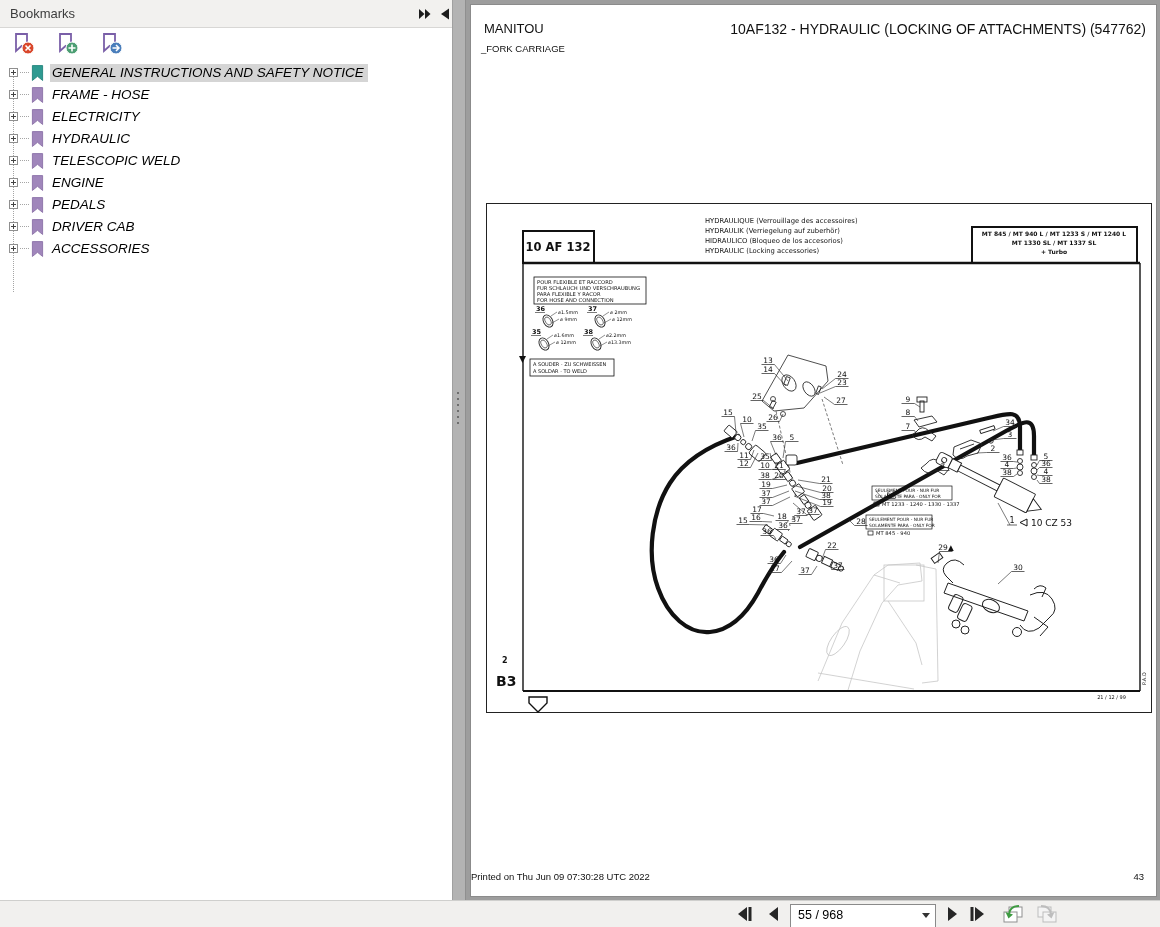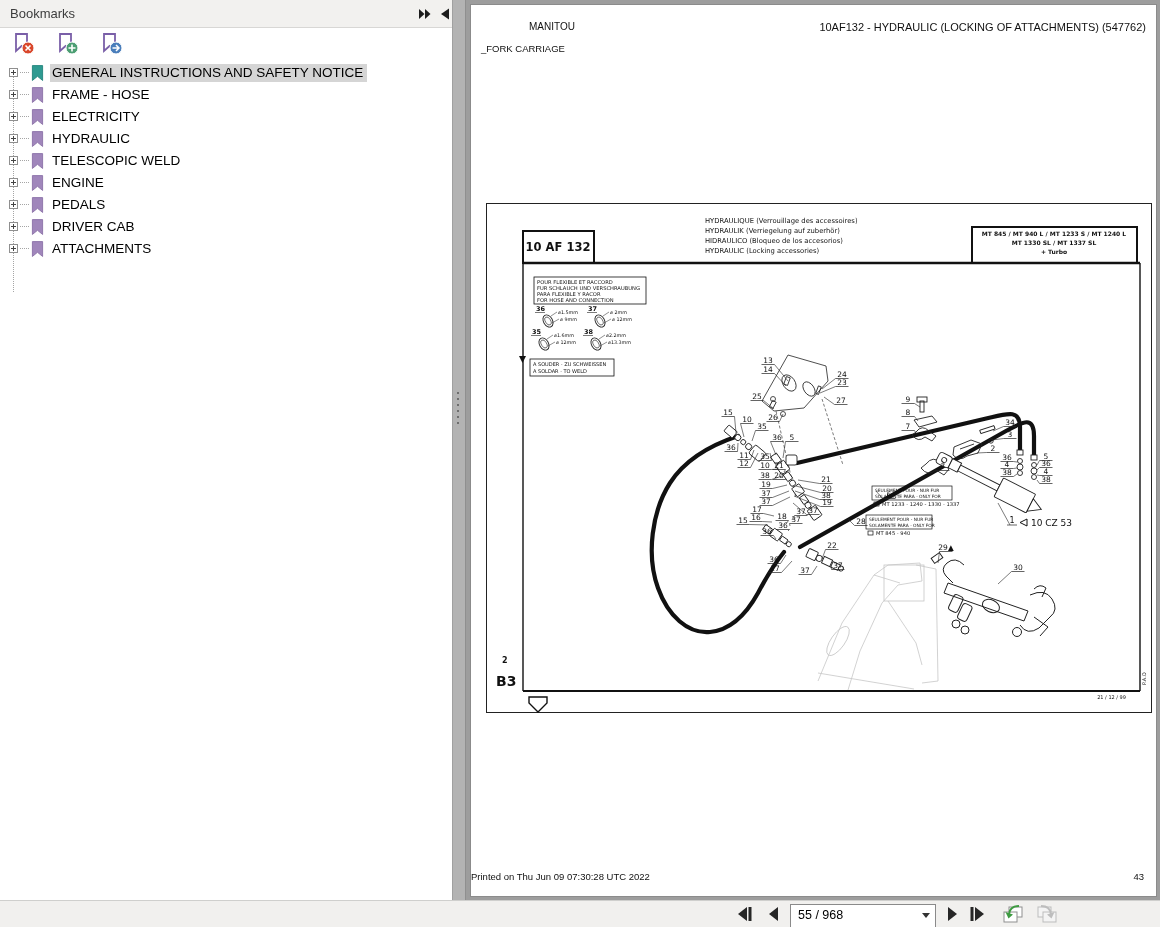--- a/index.html
+++ b/index.html
@@ -10,21 +10,21 @@
   .panel{position:absolute;left:0;top:0;width:496px;height:900px;background:#fff;
     border-right:1px solid #c2c2c2;}
   .panel-header{position:absolute;left:0;top:0;width:100%;height:28px;background:#f2f1ef;
     border-bottom:1px solid #d8d7d5;}
   .panel-title{position:absolute;left:10px;top:6px;font-size:13px;color:#3d3d3d;}
   .hdr-ic{position:absolute;top:7px;width:14px;height:14px;cursor:pointer;}
   .hdr-ic svg{display:block;}
   .bm-toolbar{position:absolute;left:0;top:28px;width:100%;height:32px;background:#fff;}
   .bm-tool{position:absolute;top:4px;width:24px;height:24px;cursor:pointer;}
 
-  .tree{position:absolute;left:0;top:62px;width:100%;}
+  .tree{position:absolute;left:0;top:62px;width:100%;font-style:italic;}
   .treeline{position:absolute;left:13px;top:70px;height:222px;border-left:1px dotted #a5a5a5;}
   .bm-row{position:relative;height:22px;display:flex;align-items:center;cursor:pointer;}
   .expander{position:absolute;left:9px;top:6px;width:9px;height:9px;background:#fff;
     border:1px solid #8f8f8f;}
   .expander .h{position:absolute;left:1px;top:3px;width:5px;height:1px;background:#444;}
   .expander .v{position:absolute;left:3px;top:1px;width:1px;height:5px;background:#444;}
   .expdots{position:absolute;left:20px;top:10px;width:9px;border-top:1px dotted #a5a5a5;}
   .ribbon{position:absolute;left:31px;top:3px;width:13px;height:17px;}
   .ribbon path{fill:#a086bb;stroke:#8d72a9;stroke-width:1;}
   .bm-row.selected .ribbon path{fill:#2e9a91;stroke:#23857d;}
@@ -35,22 +35,22 @@
   
   .splitter{position:absolute;left:452px;top:0;width:14px;height:900px;background:#b3b3b3;
     border-left:1px solid #a0a0a0;border-right:1px solid #8f8f8f;cursor:col-resize;}
   .splitter .dots{position:absolute;left:4px;top:388px;}
   .splitter .dots i{display:block;width:2px;height:2px;background:#6f6f6f;margin:4px 0;}
 
   
   .content{position:absolute;left:466px;top:0;width:694px;height:900px;background:#9d9d9d;}
   .page{position:absolute;left:4px;top:4px;width:687px;height:893px;background:#fff;
     border:1px solid #8b8b8b;}
-  .pg-hl{position:absolute;left:13px;top:16px;font-size:10px;color:#111;margin-left:45px;}
-  .pg-hr{position:absolute;right:10px;top:16px;font-size:11px;color:#111;}
+  .pg-hl{position:absolute;left:13px;top:16px;font-size:13px;color:#111;}
+  .pg-hr{position:absolute;right:10px;top:16px;font-size:14px;color:#111;}
   .pg-sub{position:absolute;left:10px;top:38px;font-size:9.5px;color:#111;}
   .pg-fc{position:absolute;left:0;right:0;top:866px;text-align:left;font-size:9.5px;color:#111;}
   .pg-fr{position:absolute;right:12px;top:866px;font-size:9.5px;color:#111;}
   .figure{position:absolute;left:15px;top:198px;width:667px;height:511px;}
   svg text{font-family:"DejaVu Sans","Liberation Sans",sans-serif;fill:#111;}
 
   
   .navbar{position:absolute;left:0;top:900px;width:1160px;height:27px;background:#f1f0ee;
     border-top:1px solid #cfcfcd;}
   .nav-btn{position:absolute;top:3px;width:22px;height:20px;cursor:pointer;}
@@ -195,21 +195,21 @@
   </div>
       <div class="bm-row">
     <span class="expander">
           <i class="h"></i>
           <i class="v"></i>
         </span>
     <span class="expdots"></span>
     <svg class="ribbon" viewBox="0 0 14 18">
           <path d="M1.5,0.5 h11 v16 l-5.5,-4.5 -5.5,4.5 z"></path>
         </svg>
-    <span class="bm-label">ATTACHMENTS</span>
+    <span class="bm-label">ACCESSORIES</span>
   </div>
     </div>
 </div>
 
 <div class="splitter">
   <span class="dots">
       <i></i>
       <i></i>
       <i></i>
       <i></i>

